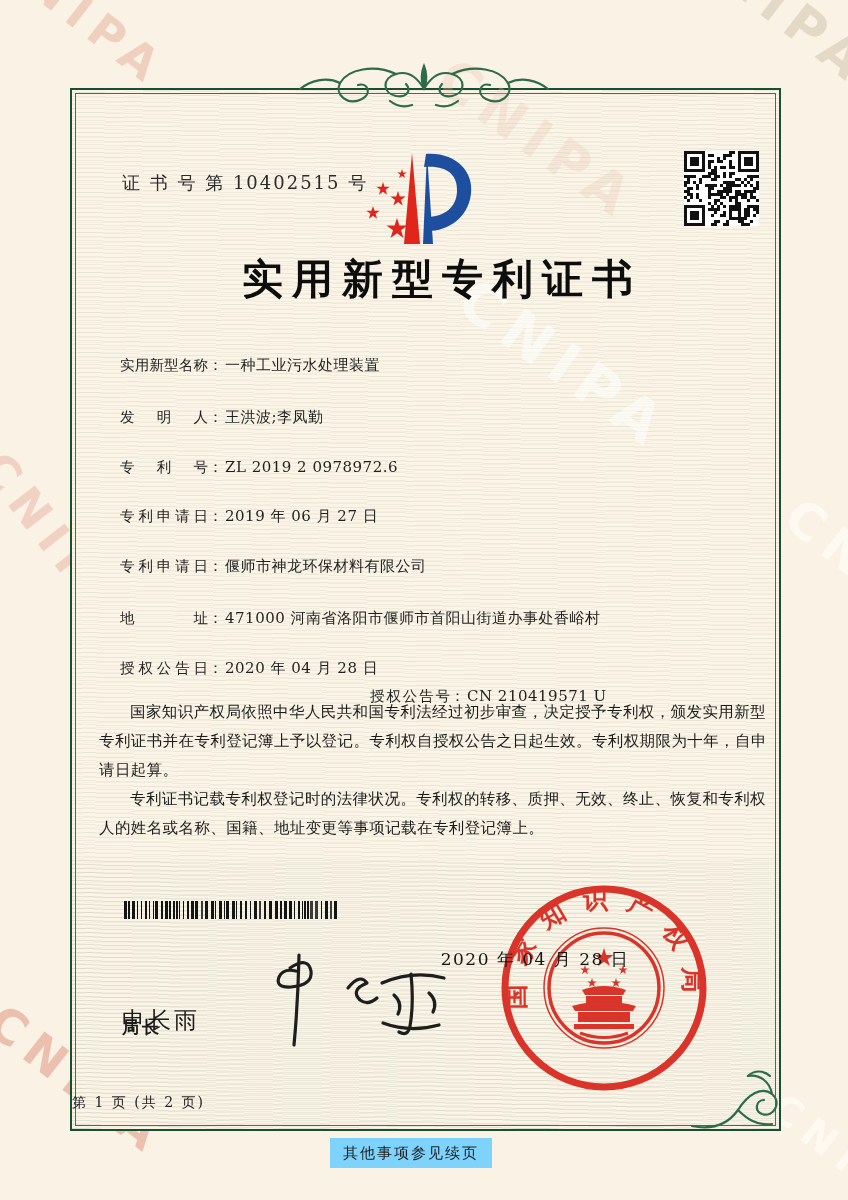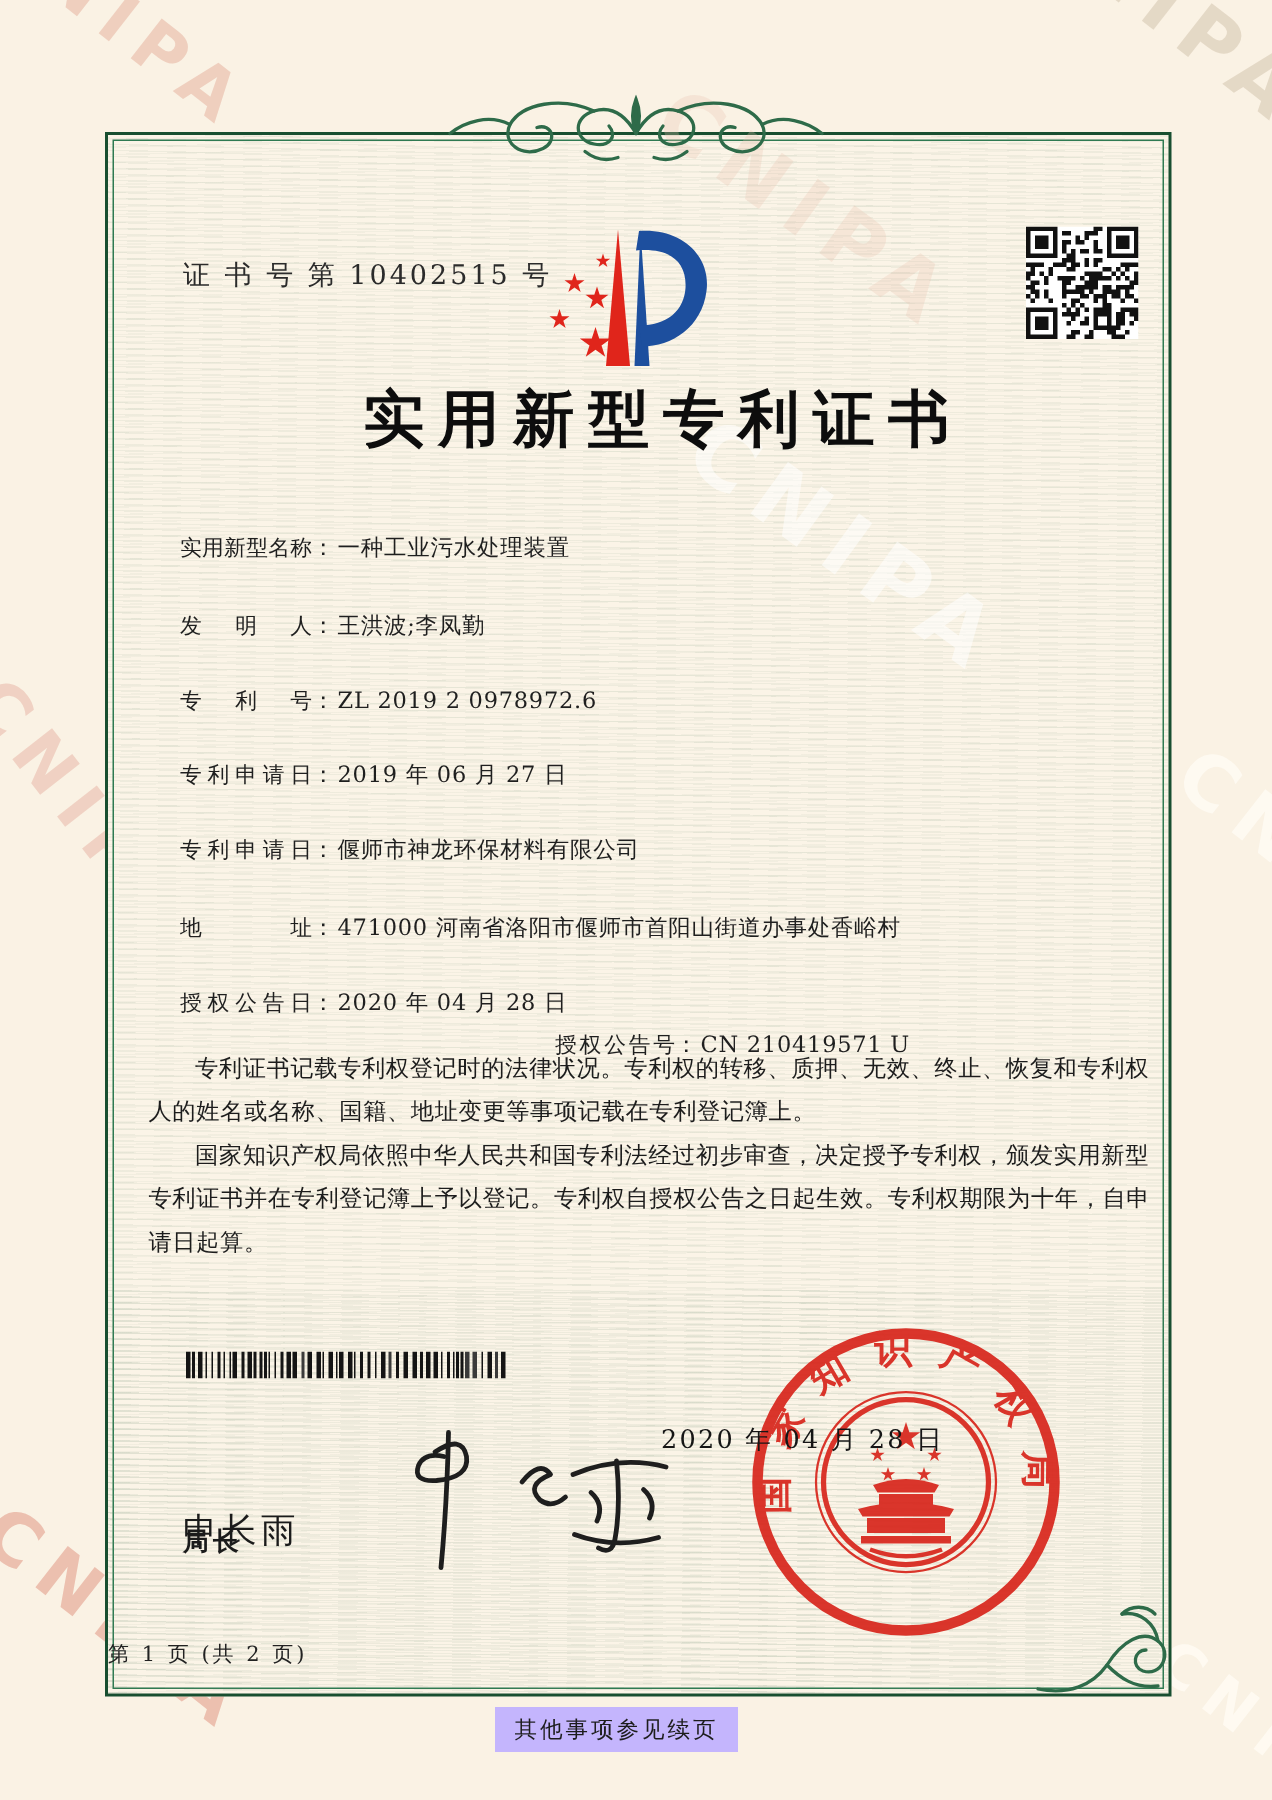--- a/index.html
+++ b/index.html
@@ -59,21 +59,21 @@
     font-family:"DejaVu Sans","Liberation Sans",sans-serif;letter-spacing:3px;}
   
   .seal-date{
     position:absolute;left:429px;top:948px;width:212px;text-align:center;
     font-size:17px;color:#151515;letter-spacing:1.5px;z-index:6;
   }
   
   .page-info{position:absolute;left:0;top:1004px;width:707px;text-align:left;font-size:14px;color:#222;letter-spacing:2px;}
   .continuation{
     position:absolute;left:330px;top:1138px;width:162px;height:30px;line-height:30px;
-    background:#c4b5fd;text-align:center;font-size:15px;color:#1d1d1d;letter-spacing:2px;
+    background:#7dd3fc;text-align:center;font-size:15px;color:#1d1d1d;letter-spacing:2px;
   }
   svg{display:block;}
 </style>
 </head>
 <body>
 
 <div class="wm" style="left:-22px;top:-14px;font-size:46px;color:rgba(222,150,130,0.38);transform:rotate(38deg);">CNIPA</div>
 <div class="wm" style="left:664px;top:-26px;font-size:52px;color:rgba(214,200,178,0.60);transform:rotate(38deg);">CNIPA</div>
 <div class="wm" style="left:-48px;top:512px;font-size:46px;color:rgba(226,160,145,0.40);transform:rotate(52deg);">CNIPA</div>
 <div class="wm" style="left:768px;top:548px;font-size:50px;color:rgba(255,252,245,0.75);transform:rotate(38deg);">CNIPA</div>
@@ -137,22 +137,22 @@
   </div>
 
   <div class="field" style="top:569px">
     <span class="flabel">授权公告日</span><span class="fcolon">：</span><span class="fvalue">2020 年 04 月 28 日</span>
     <span class="pair2">
       <span class="flabel" style="width:80px">授权公告号</span><span class="fcolon">：</span><span class="fvalue">CN 210419571 U</span>
     </span>
   </div>
 
   <div class="body-text">
+    <p>国家知识产权局依照中华人民共和国专利法经过初步审查，决定授予专利权，颁发实用新型专利证书并在专利登记簿上予以登记。专利权自授权公告之日起生效。专利权期限为十年，自申请日起算。</p>
     <p>专利证书记载专利权登记时的法律状况。专利权的转移、质押、无效、终止、恢复和专利权人的姓名或名称、国籍、地址变更等事项记载在专利登记簿上。</p>
-    <p>国家知识产权局依照中华人民共和国专利法经过初步审查，决定授予专利权，颁发实用新型专利证书并在专利登记簿上予以登记。专利权自授权公告之日起生效。专利权期限为十年，自申请日起算。</p>
   </div>
 
   <svg class="barcode" id="barcode" width="216" height="18" viewBox="0 0 216 18">
       <rect x="0" y="0" width="3" height="18" fill="#141414"></rect>
       <rect x="4" y="0" width="2" height="18" fill="#141414"></rect>
       <rect x="8" y="0" width="3" height="18" fill="#141414"></rect>
       <rect x="13" y="0" width="1" height="18" fill="#141414"></rect>
       <rect x="17" y="0" width="1" height="18" fill="#141414"></rect>
       <rect x="21" y="0" width="2" height="18" fill="#141414"></rect>
       <rect x="25" y="0" width="1" height="18" fill="#141414"></rect>

